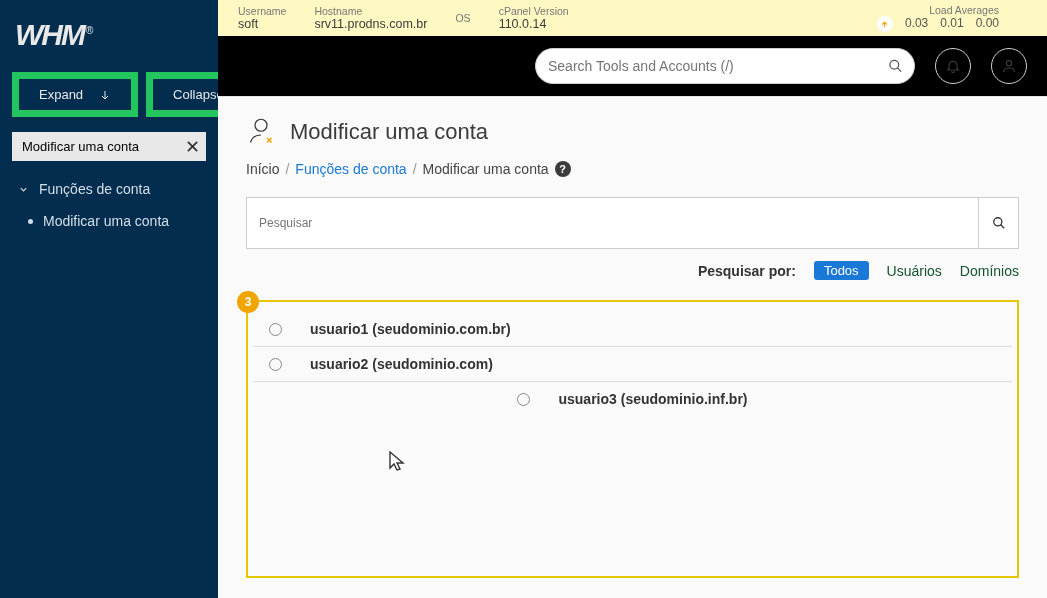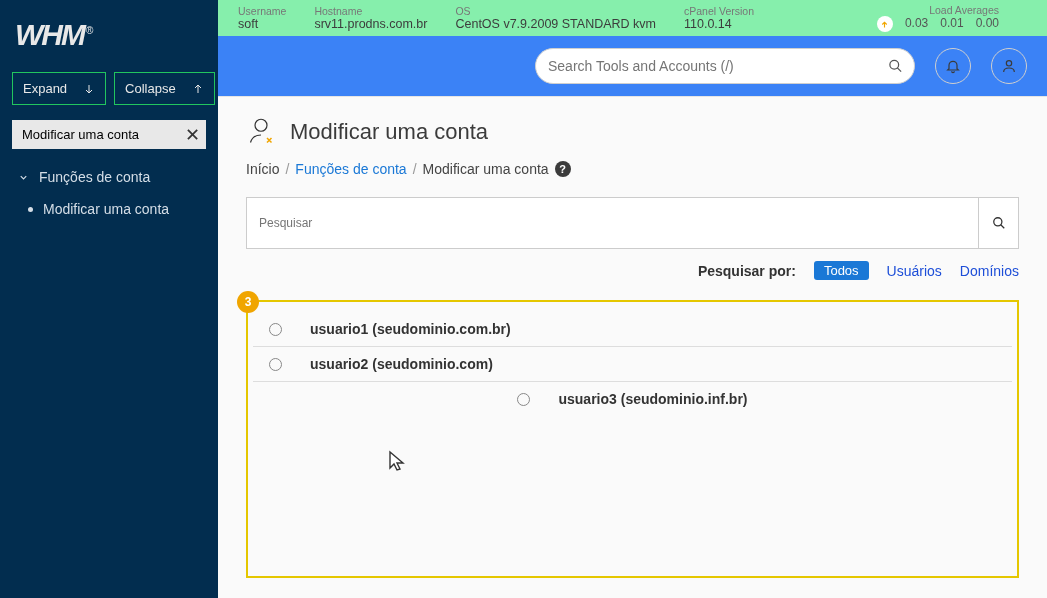--- a/index.html
+++ b/index.html
@@ -6,44 +6,44 @@
     body { font-family: -apple-system, BlinkMacSystemFont, "Segoe UI", sans-serif; font-size: 14px; color: #444; width: 1047px; height: 598px; overflow: hidden; }
     
     .container { display: flex; height: 100%; }
     
     
     .sidebar { width: 218px; background: #022d4f; color: #e8e8e8; display: flex; flex-direction: column; flex-shrink: 0; }
     .logo { padding: 18px 15px 12px; font-size: 30px; font-weight: 800; font-style: italic; letter-spacing: -2px; }
     .logo-reg { font-size: 10px; vertical-align: super; margin-left: 2px; font-weight: normal; font-style: normal;}
     
     .sidebar-actions { display: flex; gap: 8px; padding: 8px 12px 15px; }
-    .expand-btn { flex: 1; background: transparent; border: 1px solid #22c55e; color: #e8e8e8; padding: 8px 10px; font-size: 13px; cursor: pointer; display: flex; align-items: center; justify-content: center; gap: 16px; }
+    .expand-btn { flex: 1; background: transparent; border: 7px solid #22c55e; color: #e8e8e8; padding: 8px 20px; font-size: 13px; cursor: pointer; display: flex; align-items: center; justify-content: center; gap: 16px; }
     
     .sidebar-search { margin: 0 12px 12px; position: relative; }
     .sidebar-search input { width: 100%; padding: 7px 28px 7px 10px; border: none; font-size: 13px; background:#e8e8e8; }
     .sidebar-search-x { position: absolute; right: 6px; top: 50%; transform: translateY(-50%); font-size: 18px; color: #333; cursor: pointer; font-weight:300;}
     
     .nav-item { padding: 8px 18px; font-size: 14px; color: #d5dee7; cursor: pointer; display: flex; align-items: center; gap: 10px; }
     .nav-item .chev { font-size: 11px; }
     .nav-item.child { padding-left: 28px; }
     .nav-item .bullet { width: 5px; height: 5px; background: #d5dee7; border-radius: 50%; }
     
     
     .main { flex: 1; display: flex; flex-direction: column; background: #fafafa; position:relative;}
     
-    .topbar { background: #86efac; display: flex; align-items: center; padding: 3px 20px 3px 20px; font-size: 12px; color: #555; height:42px;}
+    .topbar { background: #fef9c3; display: flex; align-items: center; padding: 3px 20px 3px 20px; font-size: 12px; color: #555; height:42px;}
     .topbar-col { margin-right: 28px; }
     .topbar-label { font-size: 10.5px; color: #777; }
     .topbar-value { font-size: 12.5px; color: #3c3c3c; }
     .topbar-spacer { flex: 1; }
     .load-avg { text-align: right; }
     .load-nums { display: flex; gap: 12px; }
     .upload-icon { width:16px; height:16px; border-radius:50%; background:#fff; display:flex; align-items:center; justify-content:center; color:#f0a500; font-size:10px; }
     
-    .secondbar { background: #3b82f6; padding: 12px 20px; display: flex; align-items: flex-end; gap: 20px; border-bottom: 1px solid #e5e5e5;}
+    .secondbar { background: #000000; padding: 12px 20px; display: flex; align-items: flex-end; gap: 20px; border-bottom: 1px solid #e5e5e5;}
     .sb-spacer { flex: 1; }
     .main-search { position: relative; flex: 0 0 380px;}
     .main-search-input { width: 100%; padding: 9px 34px 9px 12px; border: 1px solid #cfcfcf; border-radius: 18px; font-size: 14px; }
     .main-search-icon { position: absolute; right: 12px; top: 50%; transform: translateY(-50%); color: #555; }
     .round-btn { width: 36px; height: 36px; border: 1px solid #cfcfcf; border-radius: 50%; display: flex; align-items: center; justify-content: center; cursor: pointer; color:#3b3b3b;}
     
     .content { padding: 20px 28px; position:relative;}
     
     .heading-row { display: flex; align-items: center; gap: 14px; margin-bottom: 14px; }
     .heading-icon { width: 30px; height: 30px; position:relative;}
@@ -55,21 +55,21 @@
     .breadcrumb .current { color: #444; }
     .help-icon { width:16px; height:16px; background:#3b3b3b; color:#fff; border-radius:50%; display:inline-flex; align-items:center; justify-content:center; font-size:11px; font-weight:bold;}
     
     .account-search-row { display: flex; margin-bottom: 12px; }
     .account-search-input { flex:1; padding: 18px 12px; border:1px solid #ccc; font-size:12px; }
     .account-search-btn { width: 40px; border:1px solid #ccc; border-left:none; background:#fff; display:flex; align-items:center; justify-content:center; cursor:pointer;}
     
     .filter-row { display:flex; align-items:center; gap: 18px; font-size:14px; margin-bottom: 20px; justify-content: flex-end;}
     .filter-label { font-weight: 700; color:#333;}
     .filter-pill { background:#1a78d6; color:#fff; padding: 2px 10px; border-radius: 3px; font-size:13px; cursor:pointer;}
-    .filter-link { color: #1d4ed8; cursor:pointer; }
+    .filter-link { color: #14532d; cursor:pointer; }
     
     .accounts-box { border: 2px solid #e5c700; position: relative; padding: 10px 5px 160px 5px;}
     .step-badge { position:absolute; top:-11px; left:-11px; width:22px; height:22px; border-radius:50%; background:#f0a500; color:#fff; display:flex; align-items:center; justify-content:center; font-size:12px; font-weight:bold;}
     
     .account-row { display:flex; align-items:center; padding: 9px 16px; gap: 28px; font-size:14px; font-weight:700; color:#333; cursor:pointer; border-bottom:1px solid #ddd;}
     .account-row:last-of-type { border-bottom:none;justify-content:center;}
     .radio { width:13px; height:13px; border:1.5px solid #888; border-radius:50%; flex-shrink:0;}
     
     .cursor-icon { position:absolute; left:140px; top:148px; }
     
@@ -126,21 +126,20 @@
       <div class="topbar-col">
         <div class="topbar-label">Username</div>
         <div class="topbar-value">soft</div>
       </div>
       <div class="topbar-col">
         <div class="topbar-label">Hostname</div>
         <div class="topbar-value">srv11.prodns.com.br</div>
       </div>
       <div class="topbar-col">
         <div class="topbar-label">OS</div>
-        <div class="topbar-value">CentOS v7.9.2009 STANDARD kvm</div>
       </div>
       <div class="topbar-col">
         <div class="topbar-label">cPanel Version</div>
         <div class="topbar-value">110.0.14</div>
       </div>
       <div class="topbar-spacer"></div>
       <div class="topbar-col load-avg">
         <div class="topbar-label">Load Averages</div>
         <div class="load-nums">
           <span class="upload-icon">

